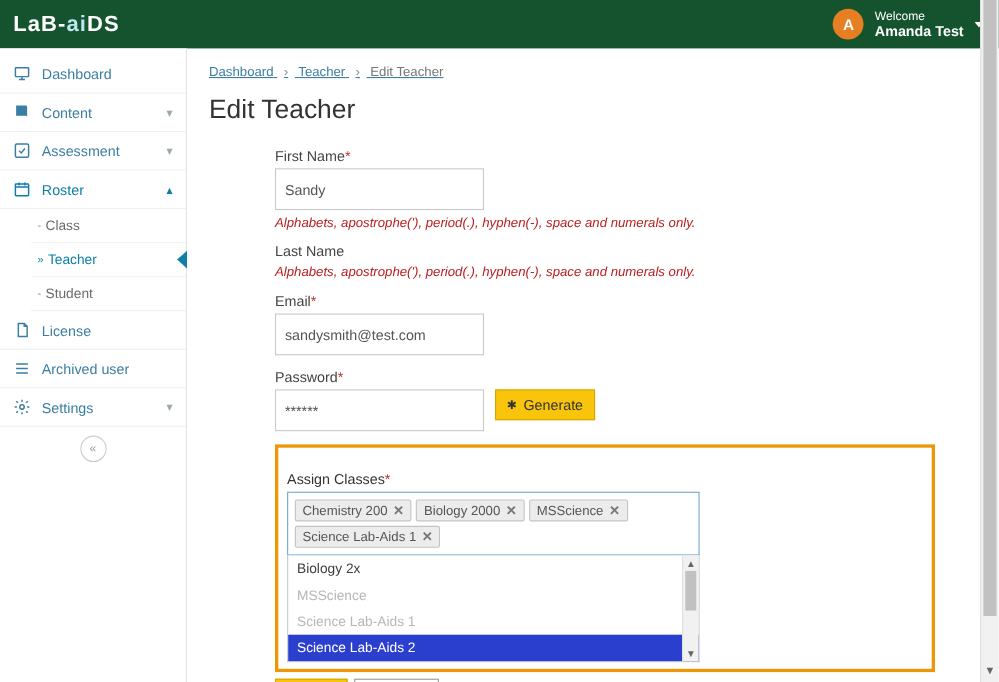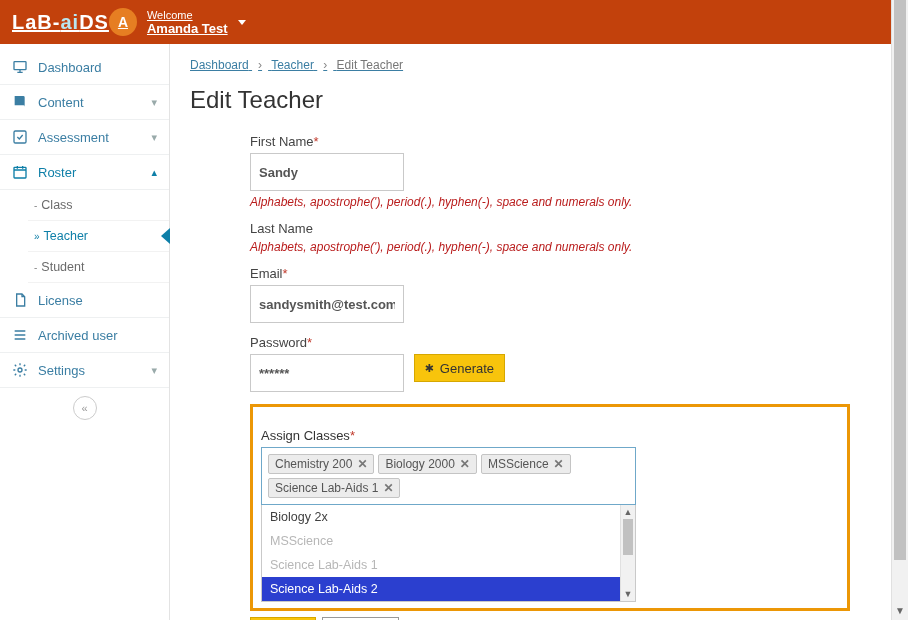--- a/index.html
+++ b/index.html
@@ -1,20 +1,20 @@
 <!DOCTYPE html>
 <html><head>
 <meta charset="utf-8">
 <style>
   * { box-sizing: border-box; margin: 0; padding: 0; }
   body { font-family: "Segoe UI", Arial, sans-serif; font-size: 13px; color: #333; background: #fff; width: 908px; height: 620px; overflow: hidden; position: relative; }
   .scroll-outer { position: absolute; right: 0; top: 0; bottom: 0; width: 17px; background: #f1f1f1; border-left: 1px solid #e0e0e0; }
   .scroll-outer .thumb { position: absolute; top: 0; left: 2px; right: 2px; height: 560px; background: #c1c1c1; }
   .scroll-outer .arrow { position: absolute; bottom: 4px; left: 0; right: 0; text-align: center; color: #666; font-size: 10px; }
-  .header { height: 44px; background: #c2410c; display: flex; align-items: center; padding: 0 14px 0 12px; color: #fff; text-decoration: underline; }
+  .header { height: 44px; background: #14532d; display: flex; align-items: center; justify-content: space-between; padding: 0 14px 0 12px; color: #fff; }
   .logo { font-weight: 800; font-size: 20px; letter-spacing: 1px; color: #fff; display: flex; align-items: center; }
   .logo .ai { color: #b9e6ef; font-weight: 800; }
   .user-area { display: flex; align-items: center; gap: 10px; }
   .avatar { width: 28px; height: 28px; border-radius: 50%; background: #e67e22; display: flex; align-items: center; justify-content: center; font-weight: 700; font-size: 14px; color: #fff; }
   .welcome { font-size: 11px; line-height: 13px; }
   .welcome .name { font-size: 13px; font-weight: 600; }
   .caret-down { width: 0; height: 0; border-left: 4px solid transparent; border-right: 4px solid transparent; border-top: 5px solid #fff; }
   .layout { display: flex; height: calc(620px - 44px); }
   .sidebar { width: 170px; background: #fff; border-right: 1px solid #e3e3e3; padding-top: 6px; position: relative; }
   .nav-item { display: flex; align-items: center; gap: 10px; padding: 9px 12px; color: #3b7ea3; cursor: pointer; border-bottom: 1px solid #eef0f1; font-size: 13px; }
@@ -29,21 +29,21 @@
   .icon svg { width: 16px; height: 16px; }
   .content { flex: 1; padding: 14px 20px; overflow: hidden; position: relative; }
   .breadcrumb { color: #3b7ea3; font-size: 12px; margin-bottom: 14px; text-decoration: underline; }
   .breadcrumb .sep { color: #888; margin: 0 6px; }
   .breadcrumb .current { color: #777; }
   h1.page-title { font-size: 24px; font-weight: 400; color: #333; margin-bottom: 20px; }
   .form { margin-left: 60px; max-width: 600px; }
   .field { margin-bottom: 12px; }
   .field label { display: block; font-size: 13px; color: #444; margin-bottom: 4px; }
   .req { color: #c0392b; }
-  .field input[type=text], .field input[type=password] { width: 154px; height: 28px; border: 1px solid #c9c9c9; padding: 18px 8px; font-size: 13px; color: #555; font-weight: bold; }
+  .field input[type=text], .field input[type=password] { width: 190px; height: 28px; border: 1px solid #c9c9c9; padding: 18px 8px; font-size: 13px; color: #555; }
   .hint { font-style: italic; color: #b91c1c; font-size: 12px; margin-top: 4px; }
   .btn-generate { height: 28px; background: #f8c40c; border: 1px solid #d6a700; padding: 0 10px; font-size: 13px; color: #333; display: inline-flex; align-items: center; gap: 6px; vertical-align: top; margin-left: 6px; cursor: pointer; }
   .btn-generate::before { content: "✱"; font-size: 11px; }
   .highlight-box { border: 3px solid #ec9706; padding: 21px 8px 6px 8px; margin-top: 2px; }
   .tag-input { border: 1px solid #6fa8c9; padding: 6px; display: flex; flex-wrap: wrap; gap: 4px; width: 375px; background: #fff; }
   .tag { background: #ececec; border: 1px solid #c4c4c4; border-radius: 2px; padding: 2px 6px; font-size: 12px; color: #555; display: inline-flex; align-items: flex-start; gap: 5px; }
   .tag .x { color: #777; font-weight: 700; cursor: pointer; font-size: 12px; }
   .dropdown { width: 375px; border: 1px solid #c9c9c9; border-top: none; background: #fff; position: relative; }
   .dropdown .opt { padding: 5px 8px; font-size: 12.5px; color: #404040; cursor: pointer; }
   .dropdown .opt.disabled { color: #b7b7b7; cursor: default; }

